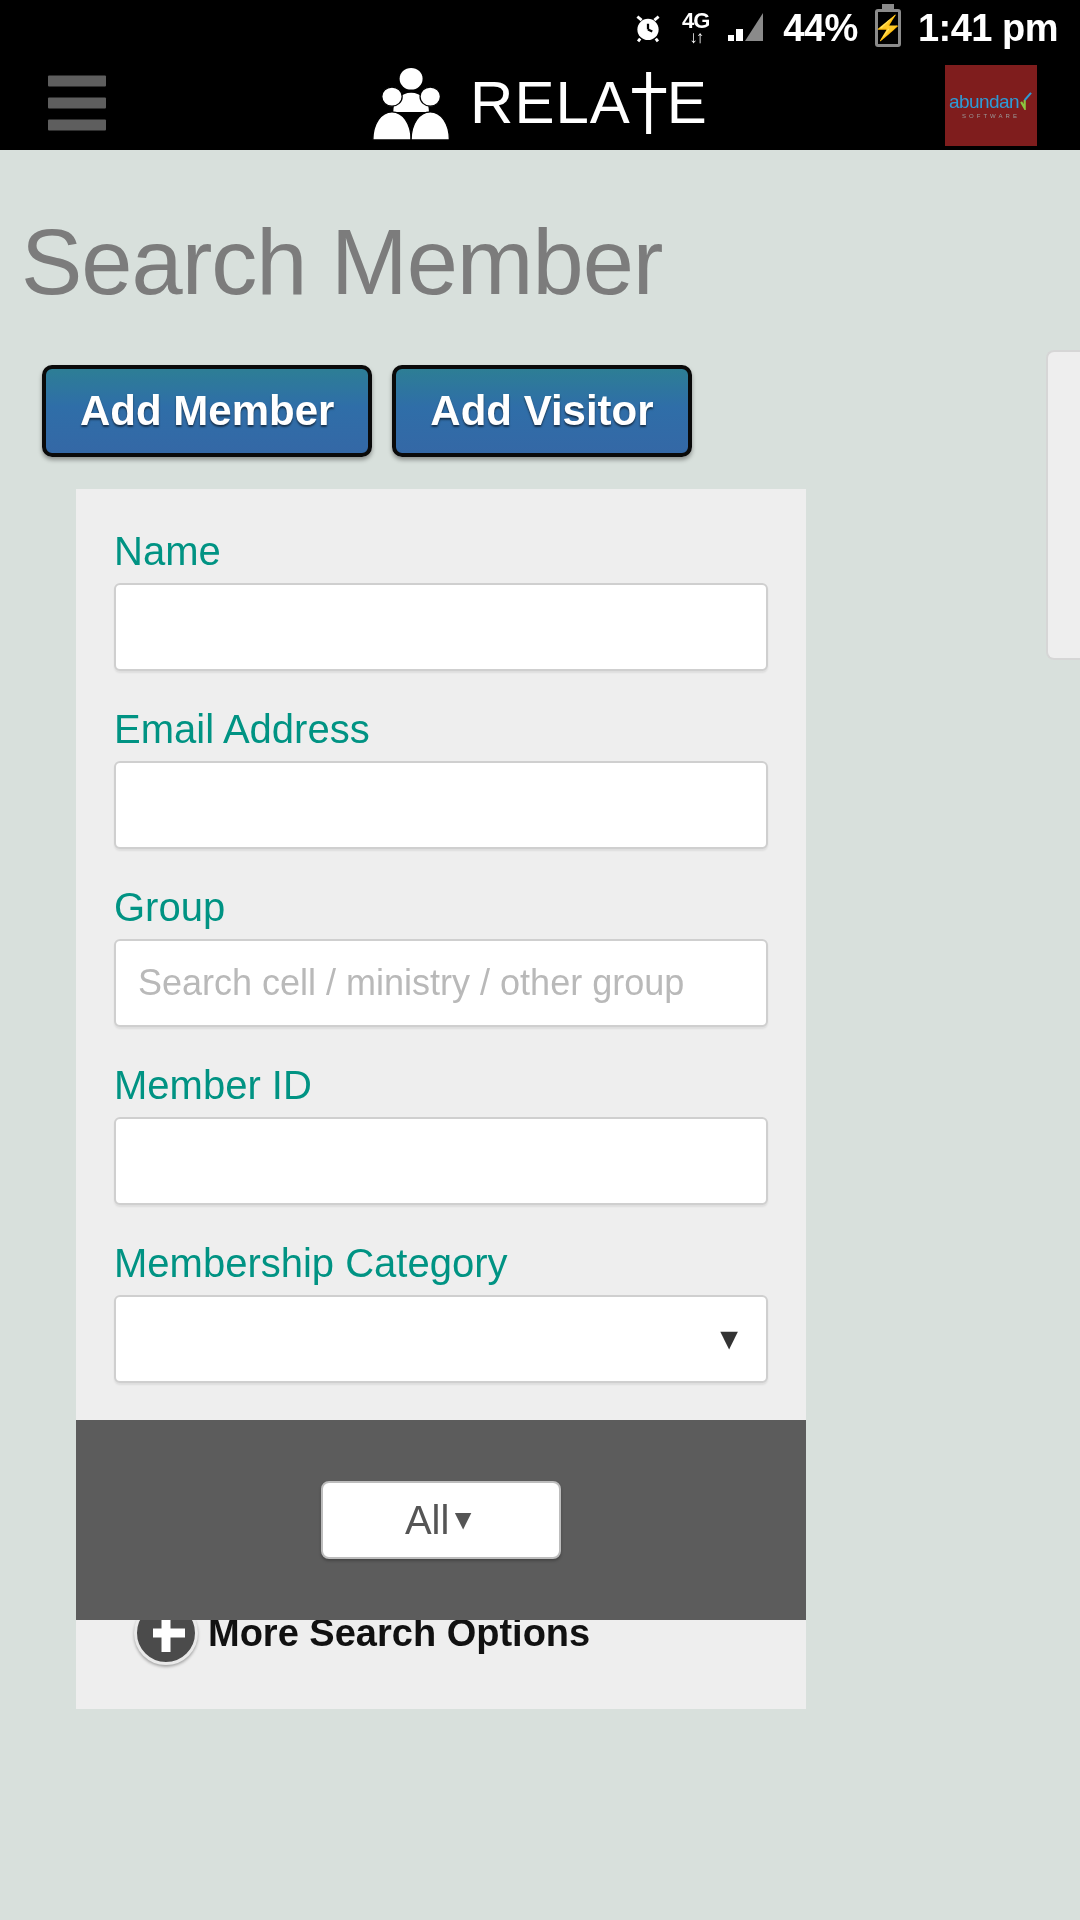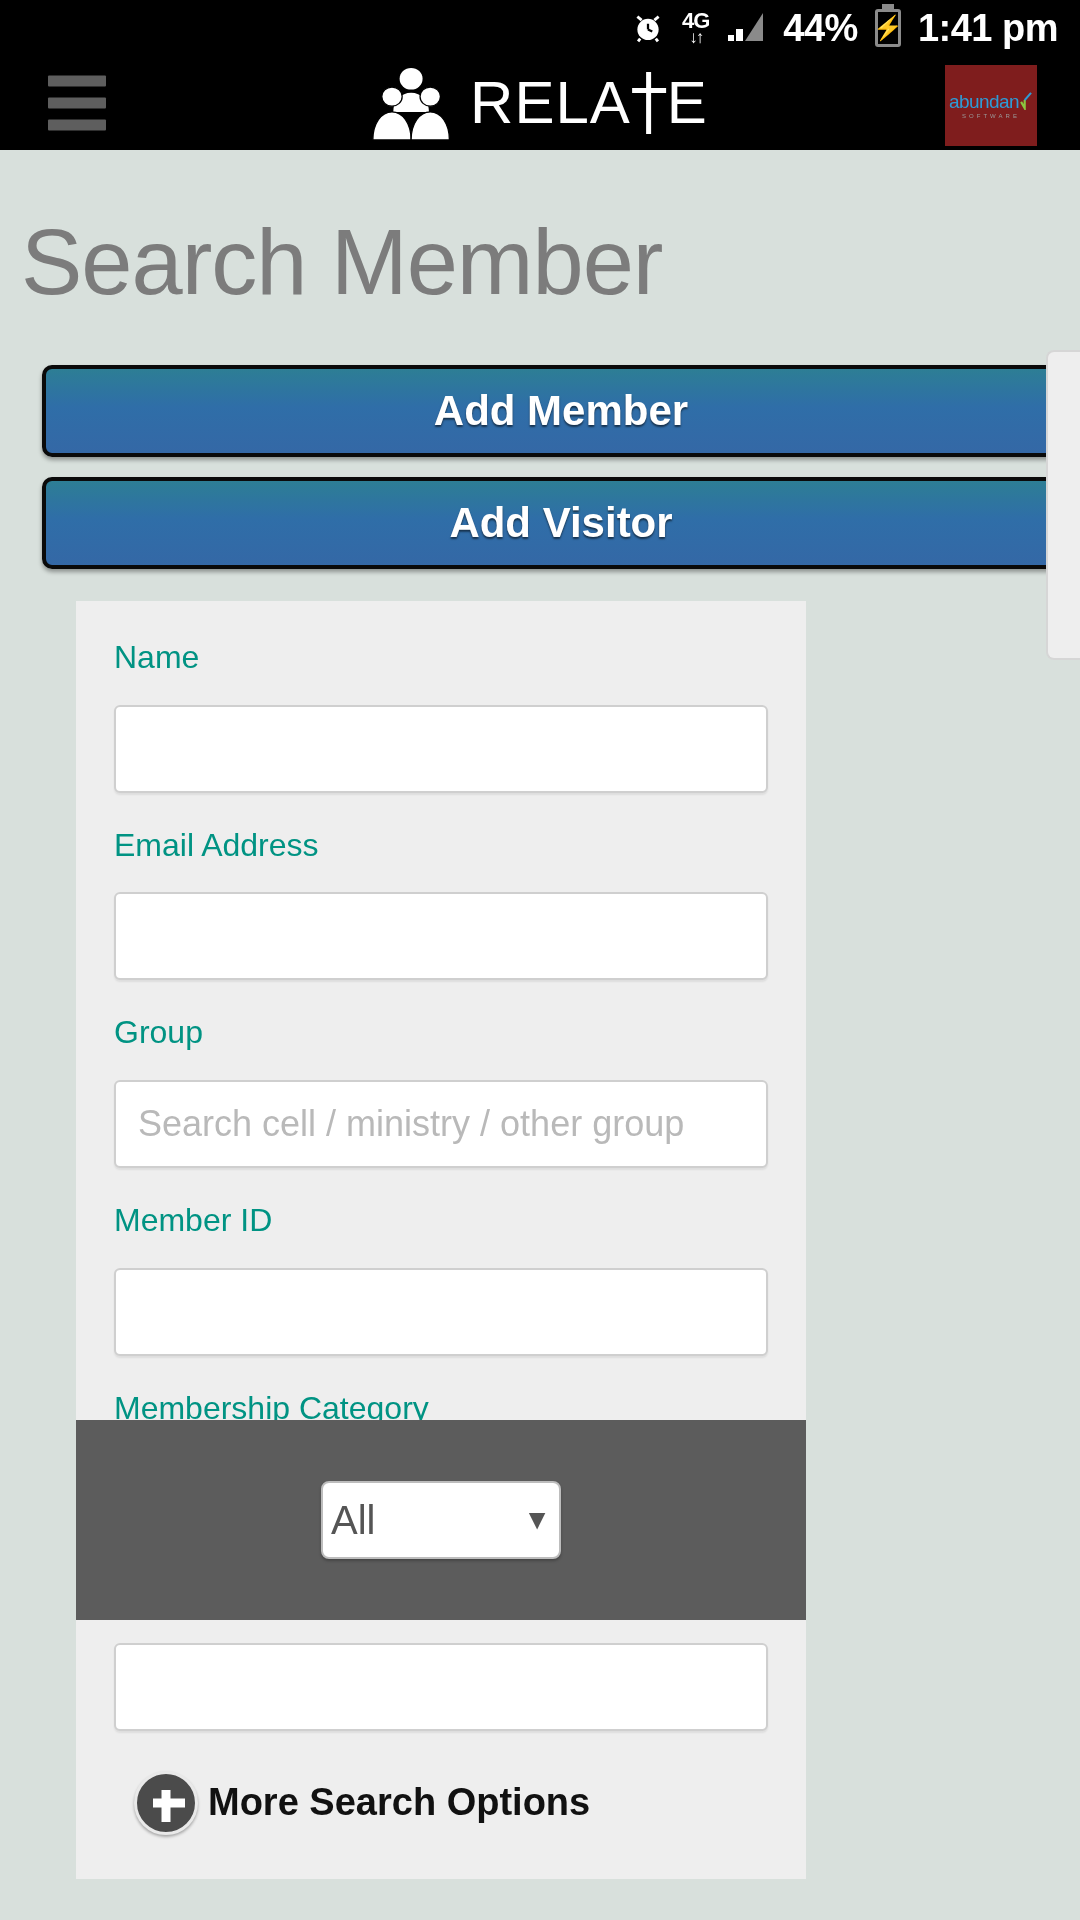--- a/index.html
+++ b/index.html
@@ -55,38 +55,38 @@
   .ab-tick{ width:13px; height:18px; position:relative; margin-left:1px; }
   .ab-sub{ font-size:6px; color:#9a9a9a; letter-spacing:3px; line-height:1; }
 
   
   .page{ background:#d8e0dc; height:1770px; position:relative; }
   .page-title{
     color:#7c7c7c; font-size:92px; font-weight:400;
     padding:62px 0 0 21px; letter-spacing:-1px; line-height:1.1;
   }
 
-  .tabs{ display:flex; gap:20px; padding:52px 0 0 42px;flex-direction:column; }
+  .tabs{ display:flex; gap:20px; padding:52px 0 0 42px; }
   .tabbtn{
     background:linear-gradient(180deg,#2d7e95 0%,#2f6ea8 45%,#3468a6 100%);
     border:4px solid #0a0a0a; border-radius:10px;
     color:#fff; font-size:42px; font-weight:700;
     padding:0 34px; height:92px;
     display:flex; align-items:center; justify-content:center;
     box-shadow:0 3px 4px rgba(0,0,0,.35);
     text-shadow:0 2px 2px rgba(0,0,0,.55);
     cursor:pointer; white-space:nowrap;
   }
 
   .form-card{
     margin:32px 0 0 76px; width:730px; background:#eeeeee;
     padding:36px 38px 26px 38px;
   }
   .field{ margin-bottom:6px; }
-  .flabel{ color:#009383; font-size:32px; font-weight:400; line-height:1.3; padding-bottom:26px; }
+  .flabel{ color:#009383; font-size:40px; font-weight:400; line-height:1.3; padding-bottom:6px; }
   .finput{
     height:88px; background:#fff; border:2px solid #cfcfcf; border-radius:6px;
     box-shadow:0 2px 2px rgba(0,0,0,.07);
     display:flex; align-items:center; padding:0 22px; margin-bottom:32px;
   }
   .fph{ color:#b9b9b9; font-size:36px; }
   .fval{ color:#333; font-size:36px; }
   .fselect{ justify-content:space-between; }
   .caret{ color:#333; font-size:30px; line-height:1; }
 
@@ -102,21 +102,21 @@
   .plus-ico:after{ content:""; position:absolute; top:50%; left:16px; transform:translateY(-50%);
                    width:32px; height:9px; background:#fff; }
   .more-label{ font-size:38px; font-weight:700; color:#111; }
 
   .footerbar{
     position:absolute; left:76px; top:1270px; width:730px; height:200px;
     background:#5c5c5c; display:flex; align-items:center; justify-content:center;
   }
   .all-select{
     width:240px; height:78px; background:#fff; border:2px solid #bdbdbd; border-radius:8px;
-    display:flex; align-items:center; justify-content:space-between; padding:0 8px;
+    display:flex; align-items:center; justify-content:center; padding:0 22px;
     box-shadow:0 2px 3px rgba(0,0,0,.25);
   }
   .all-text{ color:#555; font-size:40px; }
   .all-caret{ color:#555; font-size:28px; }
 
   .side-card{
     position:absolute; right:0; top:200px; width:34px; height:310px;
     background:#eeeeee; border:2px solid #d6d6d6; border-right:none;
     border-radius:8px 0 0 8px;
   }

